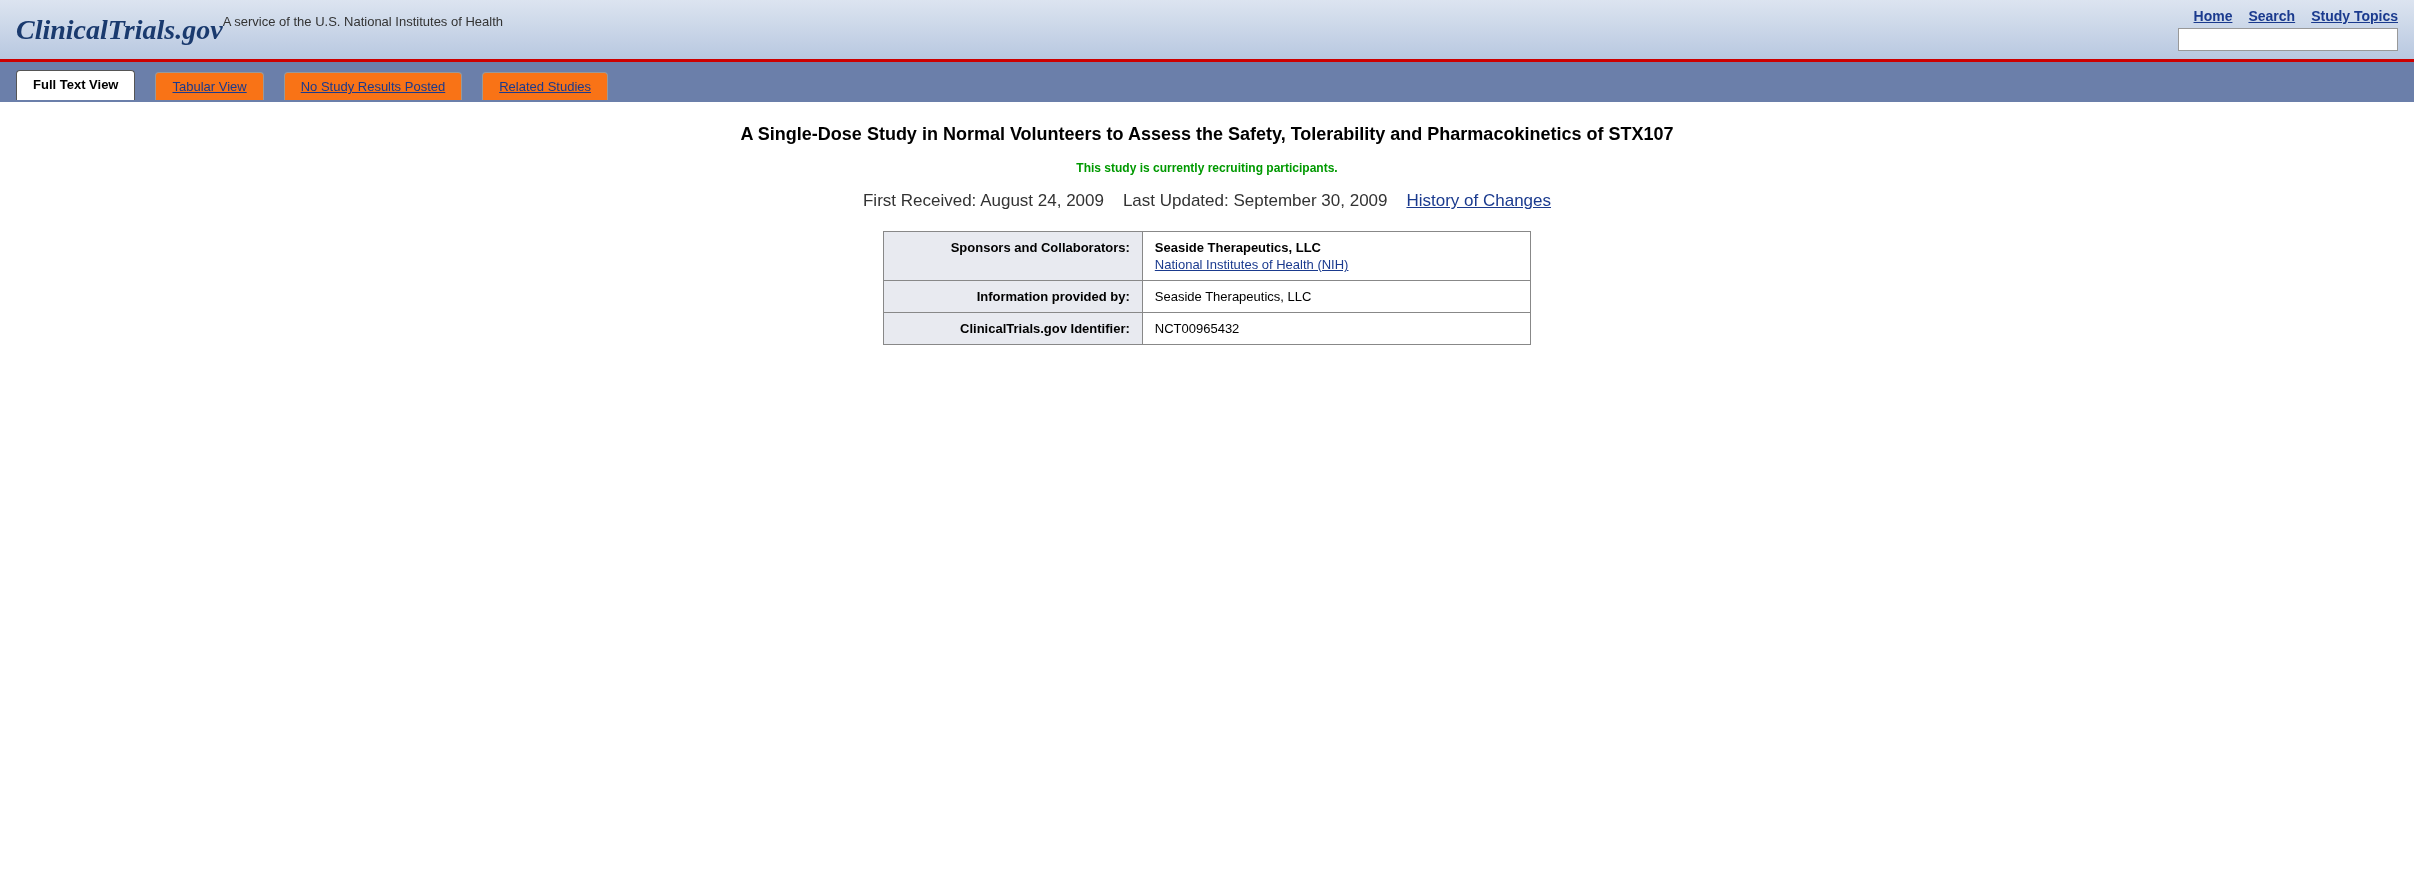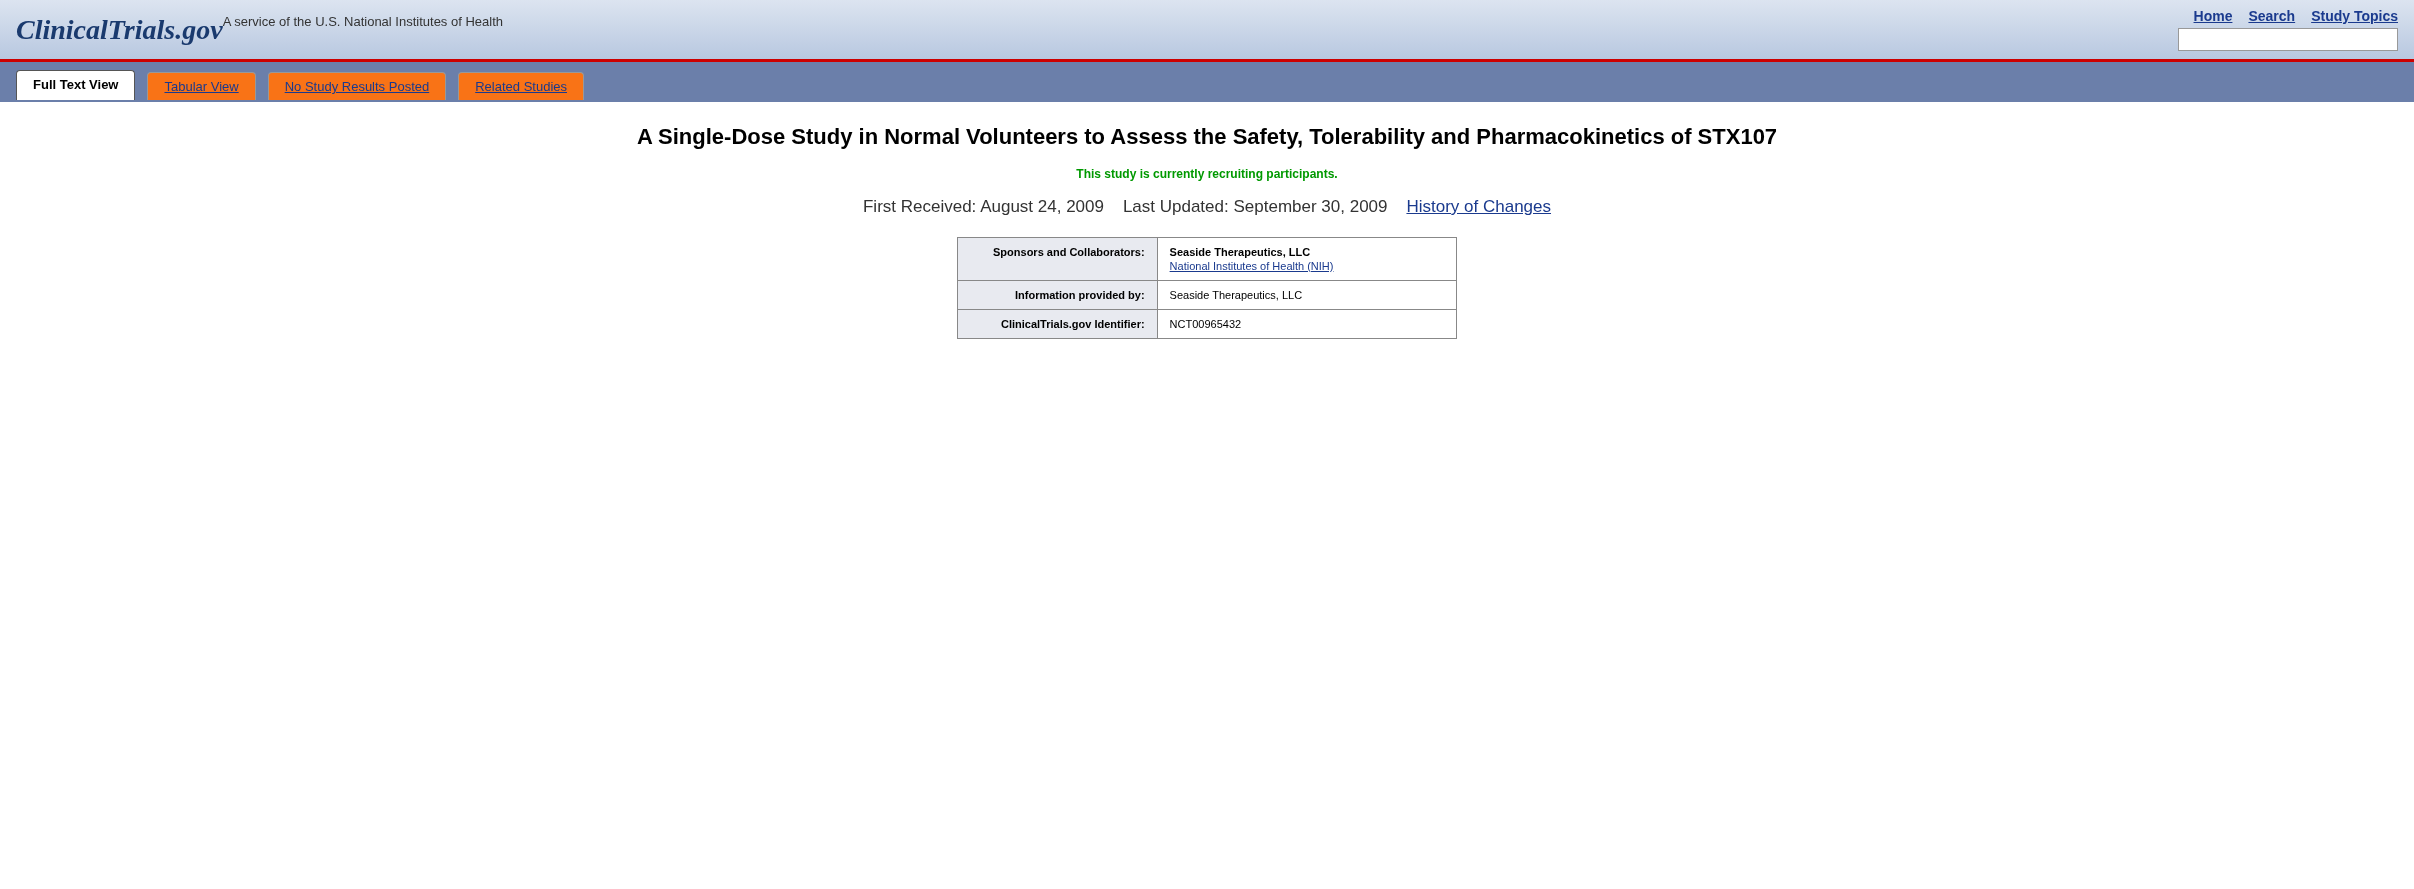--- a/index.html
+++ b/index.html
@@ -58,21 +58,21 @@
       font-size: 13px;
       background: #fff;
     }
 
     
     #tab-bar {
       background: #6b7faa;
       padding: 8px 18px 0 16px;
       display: flex;
       align-items: flex-end;
-      gap: 12px;
+      gap: 20px;
       border-bottom: 2px solid #6b7faa;
     }
     .tab {
       padding: 6px 16px;
       font-size: 13px;
       cursor: pointer;
       border: 1px solid #999;
       border-bottom: none;
       border-radius: 4px 4px 0 0;
       background: #f97316;
@@ -88,21 +88,21 @@
       border-color: #555;
       padding-bottom: 8px;
     }
 
     
     #main {
       padding: 20px 40px;
       background: #fff;
     }
     #study-title {
-      font-size: 22px;
+      font-size: 18px;
       font-weight: bold;
       text-align: center;
       margin-bottom: 14px;
       color: #000;
       line-height: 1.4;
     }
     #recruiting-status {
       color: #009900;
       font-weight: bold;
       font-size: 12px;
@@ -127,22 +127,22 @@
       cursor: pointer;
     }
 
     
     #info-table-wrap {
       display: flex;
       justify-content: center;
     }
     #info-table {
       border-collapse: collapse;
-      width: 500px;
-      font-size: 11px;
+      width: 648px;
+      font-size: 13px;
       padding-left: 16px;
     }
     #info-table td {
       border: 1px solid #888;
       padding: 8px 12px;
       vertical-align: top;
     }
     #info-table .label-cell {
       background: #e8eaf0;
       font-weight: bold;

